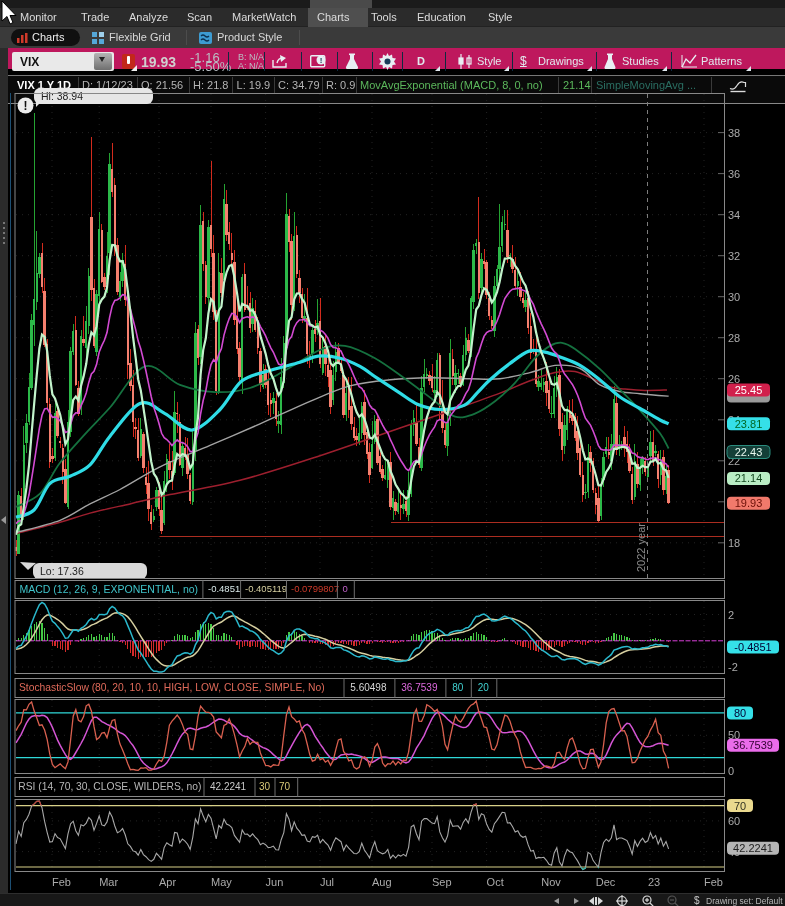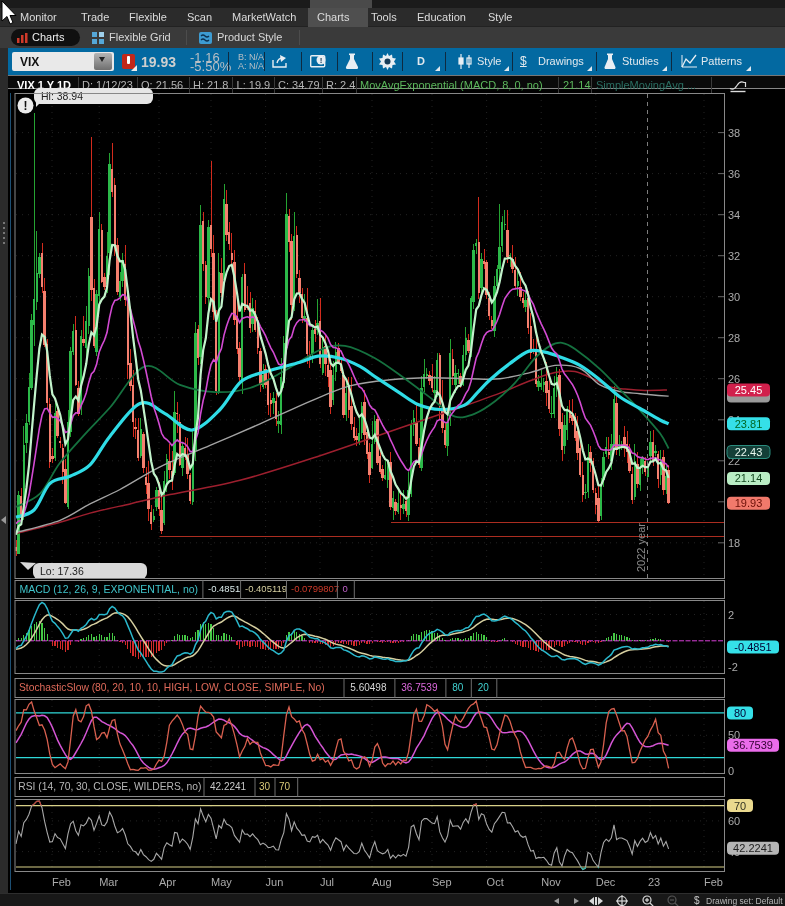--- a/index.html
+++ b/index.html
@@ -1,36 +1,36 @@
 <!DOCTYPE html>
 <html><head><meta charset="utf-8"><style>
 *{margin:0;padding:0;box-sizing:border-box}
 body{width:785px;height:906px;background:#000;font-family:"Liberation Sans",sans-serif;overflow:hidden;position:relative}
 .abs{position:absolute}
 .titlebar{left:0;top:0;width:785px;height:8px;background:#1b1b1b}
 .menubar{left:0;top:8px;width:785px;height:19px;background:#2b2b2b;border-bottom:1px solid #222}
 .menubar span{position:absolute;top:3px;font-size:11px;color:#dcdcdc}
 .toolbar2{left:0;top:27px;width:785px;height:21px;background:#3a3a3a}
-.toolbar3{left:0;top:48px;width:785px;height:27px;background:#0369a1}
-.row4{left:0;top:75px;width:785px;height:14px;background:#0a0a0a;border-top:1px solid #777;border-bottom:1px solid #888}
+.toolbar3{left:0;top:48px;width:785px;height:21px;background:#be185d}
+.row4{left:0;top:75px;width:785px;height:29px;background:#0a0a0a;border-top:1px solid #777;border-bottom:1px solid #888}
 .sidebar{left:0;top:48px;width:8px;height:845px;background:#2b2b2b}
 .statusbar{left:0;top:893px;width:785px;height:13px;background:#181818;border-top:1px solid #2e2e2e}
 .sep3{position:absolute;top:4px;width:1px;height:19px;background:#0e2a40}
 .tb3txt{position:absolute;color:#e2e9ee;font-size:11px}
 .r4sep{position:absolute;top:1px;width:1px;height:16px;background:#3a3a3a}
 .r4txt{position:absolute;top:3px;font-size:11px;color:#b5b5b5}
 </style></head><body>
 <div class="abs titlebar">
     <div class="abs" style="left:310px;top:0;width:62px;height:8px;background:#4a4a4a"></div>
     <div class="abs" style="left:100px;top:0;width:110px;height:7px;background:#242424"></div>
   </div>
 <div class="abs menubar">
 <span style="left:20px">Monitor</span>
     <span style="left:81px">Trade</span>
-    <span style="left:129px">Flexible</span>
+    <span style="left:129px">Analyze</span>
     <span style="left:187px">Scan</span>
     <span style="left:232px">MarketWatch</span>
 <span class="abs" style="left:308px;top:0;width:60px;height:19px;background:#4f4f4f"></span>
 <span style="left:317px;z-index:2">Charts</span>
     <span style="left:371px">Tools</span>
     <span style="left:417px">Education</span>
     <span style="left:488px">Style</span>
 </div>
 <div class="abs toolbar2">
  <div class="abs" style="left:11px;top:2px;width:69px;height:17px;background:#101010;border-radius:9px"></div>
@@ -126,21 +126,21 @@
     <div class="r4txt" style="left:82px">D: 1/12/23</div>
  <div class="r4sep" style="left:136.9px"></div>
     <div class="r4txt" style="left:141px">O: 21.56</div>
  <div class="r4sep" style="left:188.9px"></div>
     <div class="r4txt" style="left:193px">H: 21.8</div>
  <div class="r4sep" style="left:231.8px"></div>
     <div class="r4txt" style="left:236.6px">L: 19.9</div>
  <div class="r4sep" style="left:274px"></div>
     <div class="r4txt" style="left:278px">C: 34.79</div>
  <div class="r4sep" style="left:322px"></div>
-    <div class="r4txt" style="left:326px">R: 2.4</div>
+    <div class="r4txt" style="left:326px">R: 0.9</div>
  <div class="r4sep" style="left:356px"></div>
     <div class="r4txt" style="left:360px;color:#5cb85c">MovAvgExponential (MACD, 8, 0, no)</div>
  <div class="r4sep" style="left:558px"></div>
     <div class="r4txt" style="left:563px;color:#5cb85c">21.14</div>
  <div class="r4sep" style="left:591px"></div>
     <div class="r4txt" style="left:596px;color:#2a6e62">SimpleMovingAvg ...</div>
  <div class="r4sep" style="left:711px"></div>
 </div>
 <svg width="785" height="906" viewBox="0 0 785 906" style="position:absolute;left:0;top:0">
 <g stroke="#232323" stroke-width="1" stroke-dasharray="1,5">

